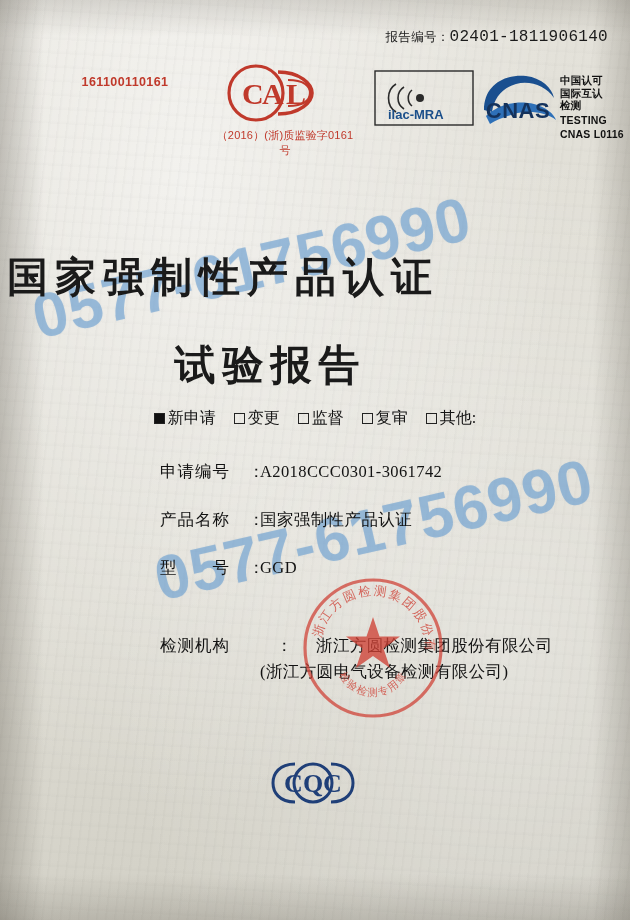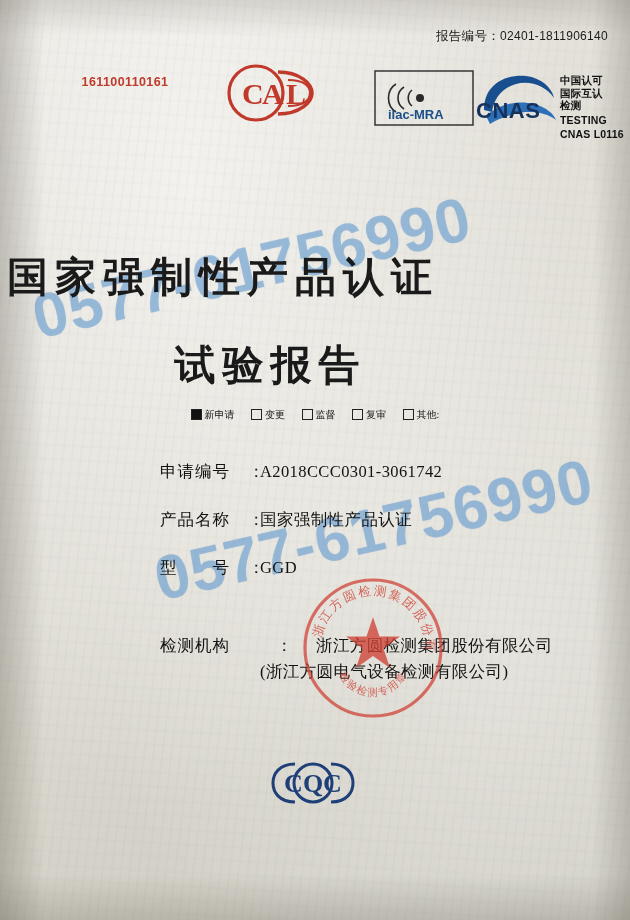--- a/index.html
+++ b/index.html
@@ -54,22 +54,22 @@
     top: 28px;
     right: 22px;
     font-size: 12.5px;
     color: #1b1b1b;
     letter-spacing: 0.3px;
     white-space: nowrap;
     font-family: "Liberation Serif", serif;
     z-index: 6;
   }
   .report-no .val {
-    font-family: Liberation Sans, sans-serif;
-    font-size: 12px;
+    font-family: Liberation Mono, monospace;
+    font-size: 16px;
   }
 
   
   .marks {
     position: absolute;
     top: 62px;
     left: 56px;
     right: 30px;
     height: 100px;
     z-index: 6;
@@ -210,21 +210,21 @@
     text-indent: 7px;
   }
 
   
   .checkrow {
     position: absolute;
     top: 408px;
     left: 0;
     width: 630px;
     text-align: center;
-    font-size: 10px;
+    font-size: 16px;
     color: #141414;
     z-index: 6;
   }
   .checkrow .item {
     margin: 0 7px;
     white-space: nowrap;
   }
   .cb {
     display: inline-block;
     width: 9px;
@@ -350,20 +350,21 @@
           <g fill="none" stroke="#c0392b" stroke-width="3.2">
             <circle cx="40" cy="31" r="27"></circle>
             <path d="M62 10 C84 10 96 22 96 31 C96 40 84 52 62 52" stroke-width="3.6"></path>
             <path d="M72 18 C88 18 94 24 94 31 C94 38 88 44 72 44" stroke-width="2.2"></path>
           </g>
           <text x="26" y="42" font-family="Liberation Serif, serif" font-size="30" font-weight="bold" fill="#c0392b">C</text>
           <text x="46" y="42" font-family="Liberation Serif, serif" font-size="30" font-weight="bold" fill="#c0392b">A</text>
           <text x="70" y="42" font-family="Liberation Serif, serif" font-size="30" font-weight="bold" fill="#c0392b">L</text>
         </svg>
       </div>
+      <div class="cal-code">（2016）(浙)质监验字0161号</div>
     </div>
 
     <div class="ilac">
       <svg width="100" height="56" viewBox="0 0 100 56">
         <rect x="1" y="1" width="98" height="54" fill="none" stroke="#2a2a2a" stroke-width="1.4"></rect>
         <g fill="none" stroke="#2a2a2a" stroke-width="1.6">
           <path d="M22 14 C12 20 12 36 22 42"></path>
           <path d="M30 17 C22 22 22 34 30 39"></path>
           <path d="M38 20 C33 24 33 32 38 36"></path>
         </g>
@@ -373,21 +374,21 @@
     </div>
 
     <div class="cnas">
       <div class="cnas-logo">
         <svg width="84" height="56" viewBox="0 0 84 56">
           <path d="M8 40 C8 14 30 4 50 6 C66 8 76 18 78 28 C70 16 54 10 40 14 C26 18 18 28 16 42 Z" fill="#1a4f8f"></path>
           <path d="M10 46 C22 34 42 30 58 34 C70 37 78 44 80 50 C70 42 52 40 38 44 C28 47 20 50 14 54 Z" fill="#2e70b8"></path>
         </svg>
       </div>
       <div class="cnas-right">
-        <div style="font-family:'Liberation Sans',sans-serif;font-size:22px;font-weight:bold;letter-spacing:0.5px;color:#14325c;margin-top:12px;position:absolute;left:-84px;top:20px;width:84px;">CNAS</div>
+        <div style="font-family:'Liberation Sans',sans-serif;font-size:22px;font-weight:bold;letter-spacing:0.5px;color:#14325c;margin-top:12px;position:absolute;left:-84px;top:20px;width:84px;text-align:center;">CNAS</div>
         <div class="cnas-cn" style="margin-top:8px;">中国认可</div>
         <div class="cnas-cn">国际互认</div>
         <div class="cnas-cn">检测</div>
         <div class="cnas-en">TESTING</div>
         <div class="cnas-en">CNAS L0116</div>
       </div>
     </div>
   </div>
 
   <div class="wm wm1">0577-61756990</div>

